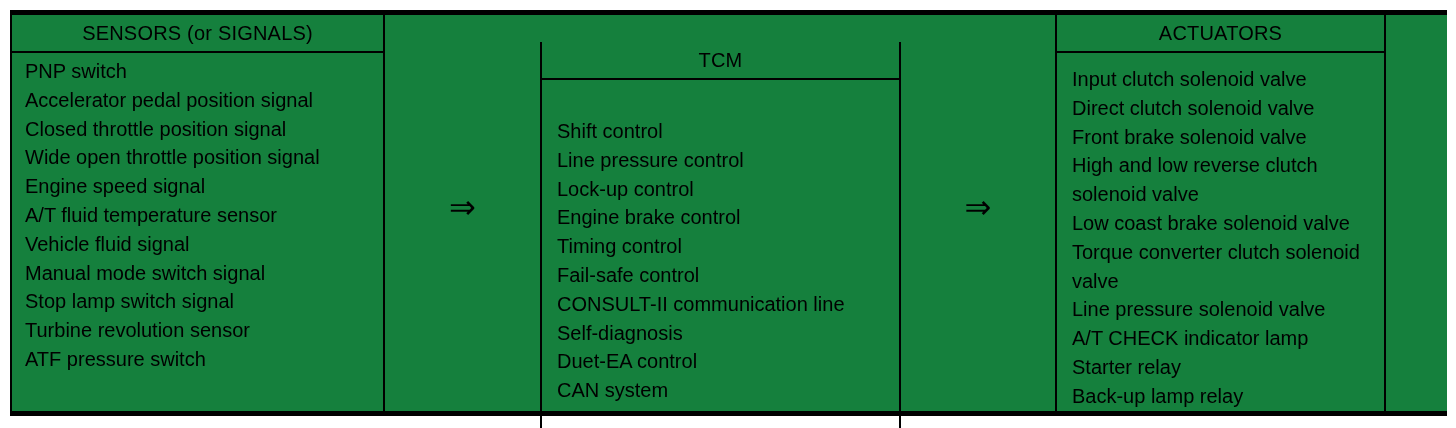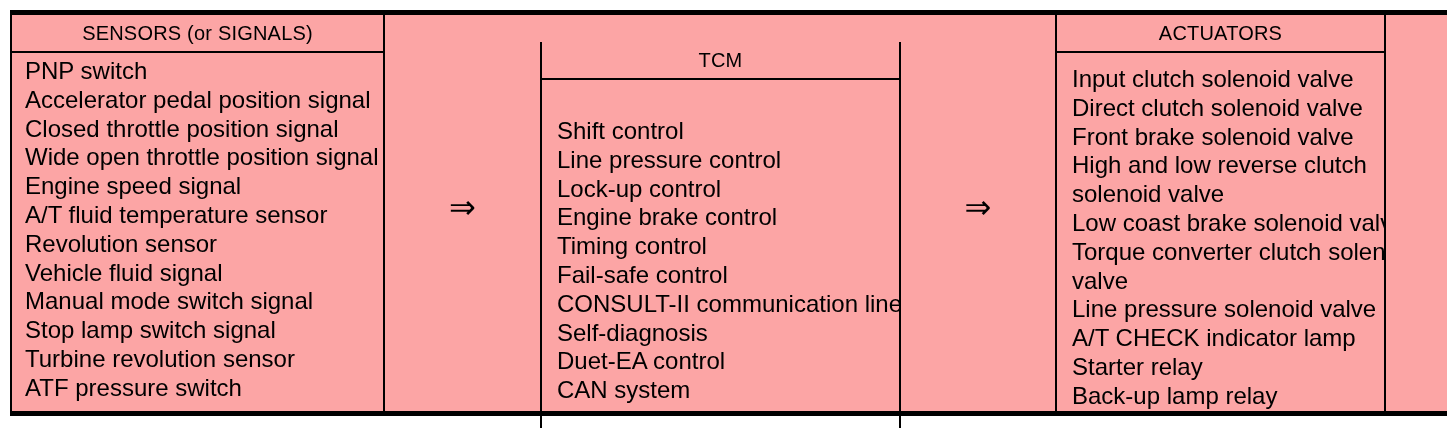--- a/index.html
+++ b/index.html
@@ -18,21 +18,21 @@
   .figure {
     position: absolute;
     left: 10px;
     top: 10px;
     width: 1437px;
     height: 406px;
     box-sizing: border-box;
     border-top: 5px solid #000;
     border-bottom: 5px solid #000;
     display: flex;
-    background: #fca5a5;
+    background: #15803d;
   }
   .col {
     box-sizing: border-box;
     height: 100%;
   }
   .box {
     border-left: 2px solid #000;
     border-right: 2px solid #000;
     display: flex;
     flex-direction: column;
@@ -49,21 +49,21 @@
     box-sizing: border-box;
     border-bottom: 2px solid #000;
     display: flex;
     align-items: center;
     justify-content: center;
     font-size: 20px;
     letter-spacing: 0.2px;
   }
   .body {
     flex: 1 1 auto;
-    font-size: 24px;
+    font-size: 20px;
     line-height: 28.8px;
     padding: 4px 16px 0 13px;
     overflow: hidden;
   }
   .col-tcm .body       { padding-top: 37px; padding-left: 15px; }
   .col-actuators .body { padding-left: 15px; margin-top: 8px; }
   .item {
     white-space: pre; 
   }
   .arrow {
@@ -79,21 +79,20 @@
 
   <div class="col box col-sensors">
     <div class="header">SENSORS (or SIGNALS)</div>
     <div class="body">
         <div class="item">PNP switch</div>
         <div class="item">Accelerator pedal position signal</div>
         <div class="item">Closed throttle position signal</div>
         <div class="item">Wide open throttle position signal</div>
         <div class="item">Engine speed signal</div>
         <div class="item">A/T fluid temperature sensor</div>
-        <div class="item">Revolution sensor</div>
         <div class="item">Vehicle fluid signal</div>
         <div class="item">Manual mode switch signal</div>
         <div class="item">Stop lamp switch signal</div>
         <div class="item">Turbine revolution sensor</div>
         <div class="item">ATF pressure switch</div>
       </div>
   </div>
 
   <div class="col gapcol">
     <span class="arrow">⇒</span>

